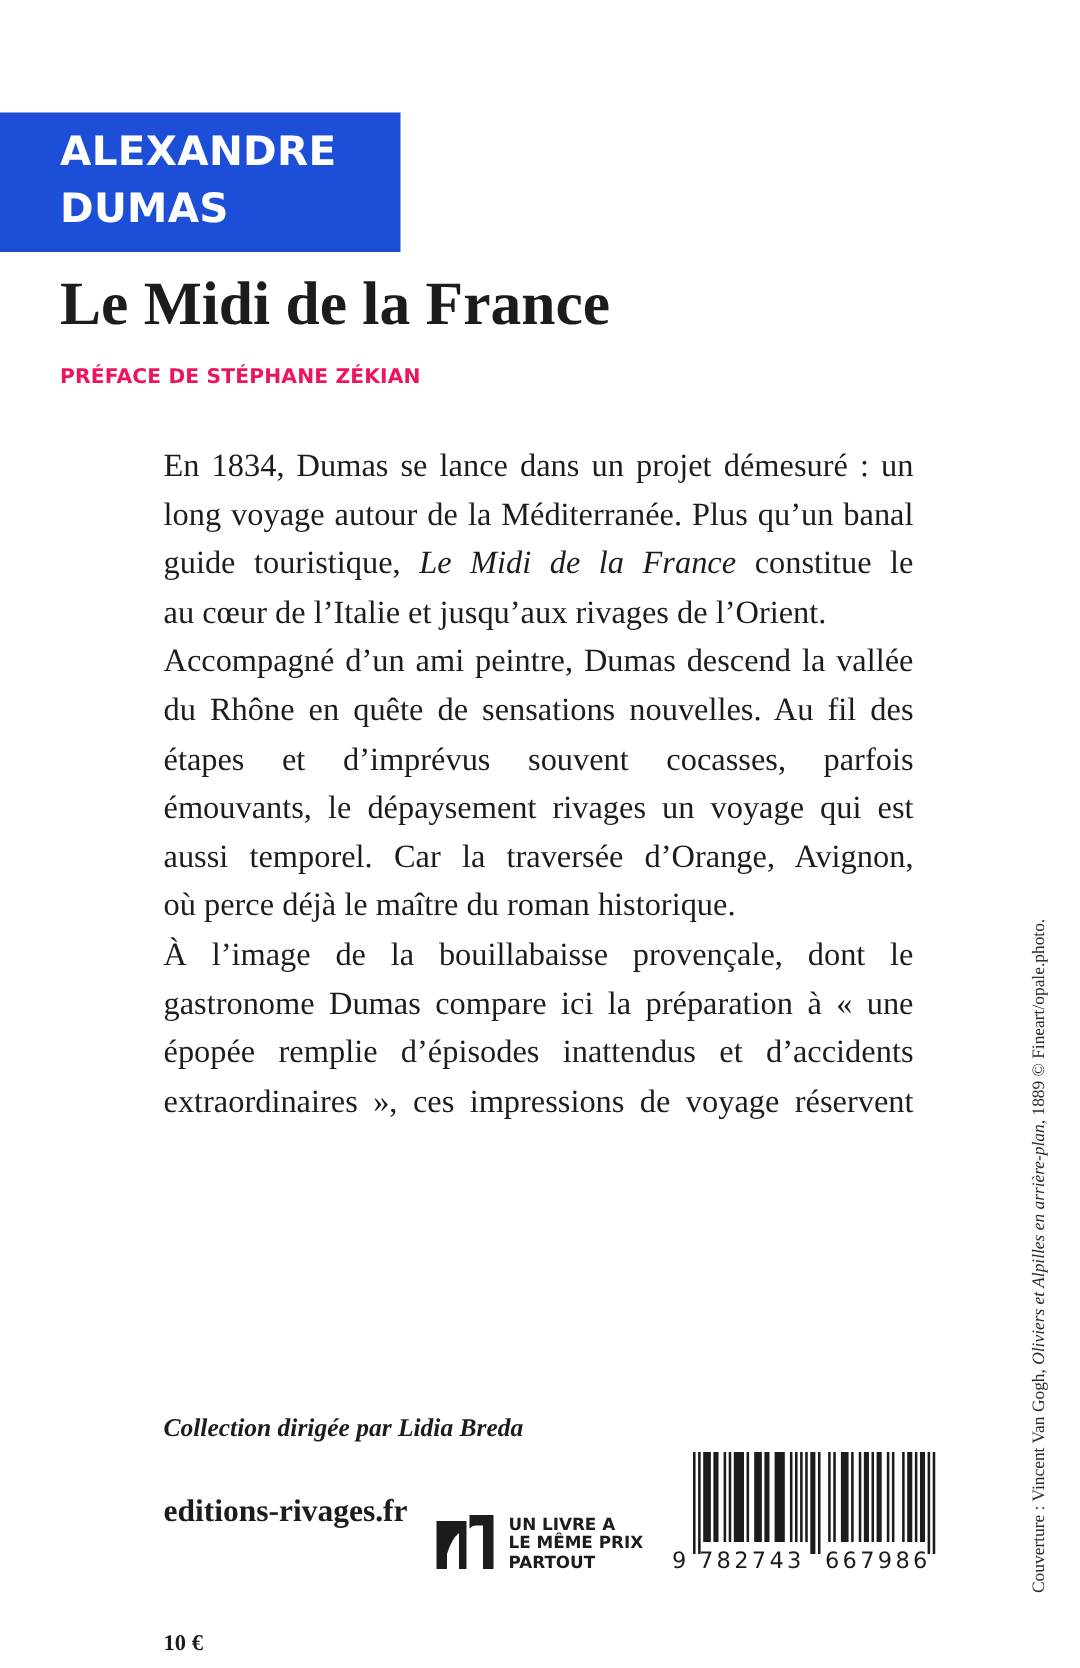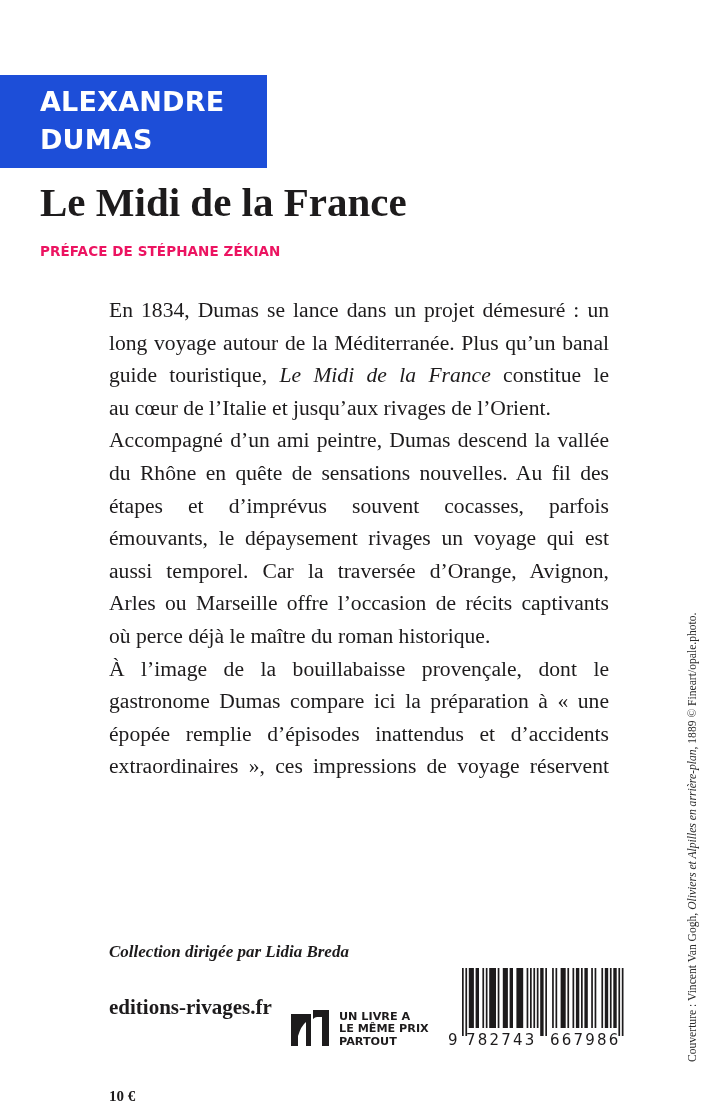--- a/index.html
+++ b/index.html
@@ -72,21 +72,20 @@
 <div class="blurb" id="blurb">
     <span class="line">En 1834, Dumas se lance dans un projet démesuré : un</span>
     <span class="line">long voyage autour de la Méditerranée. Plus qu’un banal</span>
     <span class="line">guide touristique, <em>Le Midi de la France</em> constitue le</span>
     <span class="line last">au cœur de l’Italie et jusqu’aux rivages de l’Orient.</span>
     <span class="line">Accompagné d’un ami peintre, Dumas descend la vallée</span>
     <span class="line">du Rhône en quête de sensations nouvelles. Au fil des</span>
     <span class="line">étapes et d’imprévus souvent cocasses, parfois</span>
     <span class="line">émouvants, le dépaysement rivages un voyage qui est</span>
     <span class="line">aussi temporel. Car la traversée d’Orange, Avignon,</span>
-    <span class="line">Arles ou Marseille offre l’occasion de récits captivants</span>
     <span class="line last">où perce déjà le maître du roman historique.</span>
     <span class="line">À l’image de la bouillabaisse provençale, dont le</span>
     <span class="line">gastronome Dumas compare ici la préparation à « une</span>
     <span class="line">épopée remplie d’épisodes inattendus et d’accidents</span>
     <span class="line">extraordinaires », ces impressions de voyage réservent</span>
   </div>
 
 <div class="collection">Collection dirigée par Lidia Breda</div>
 
 <div class="website">editions-rivages.fr</div>

